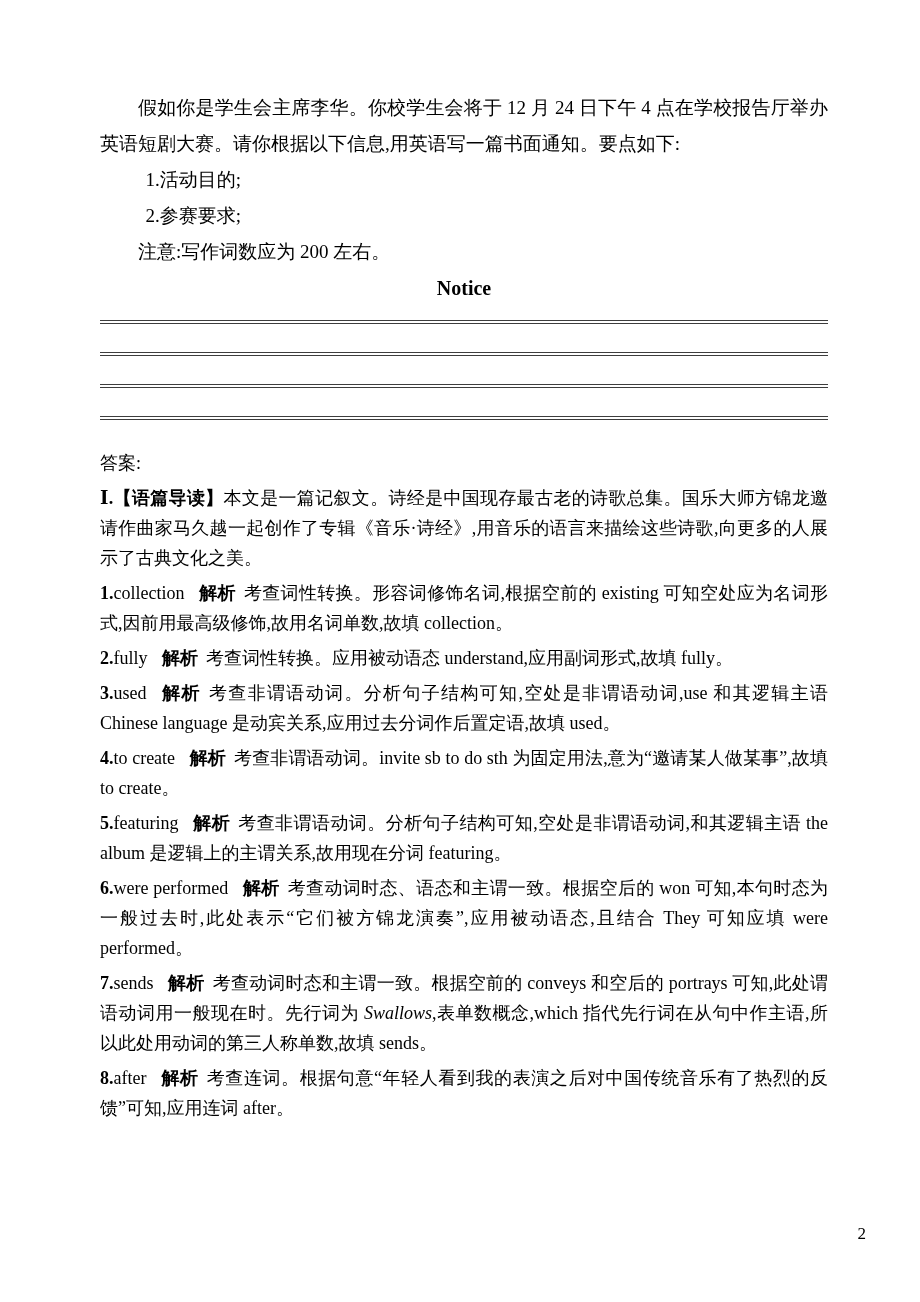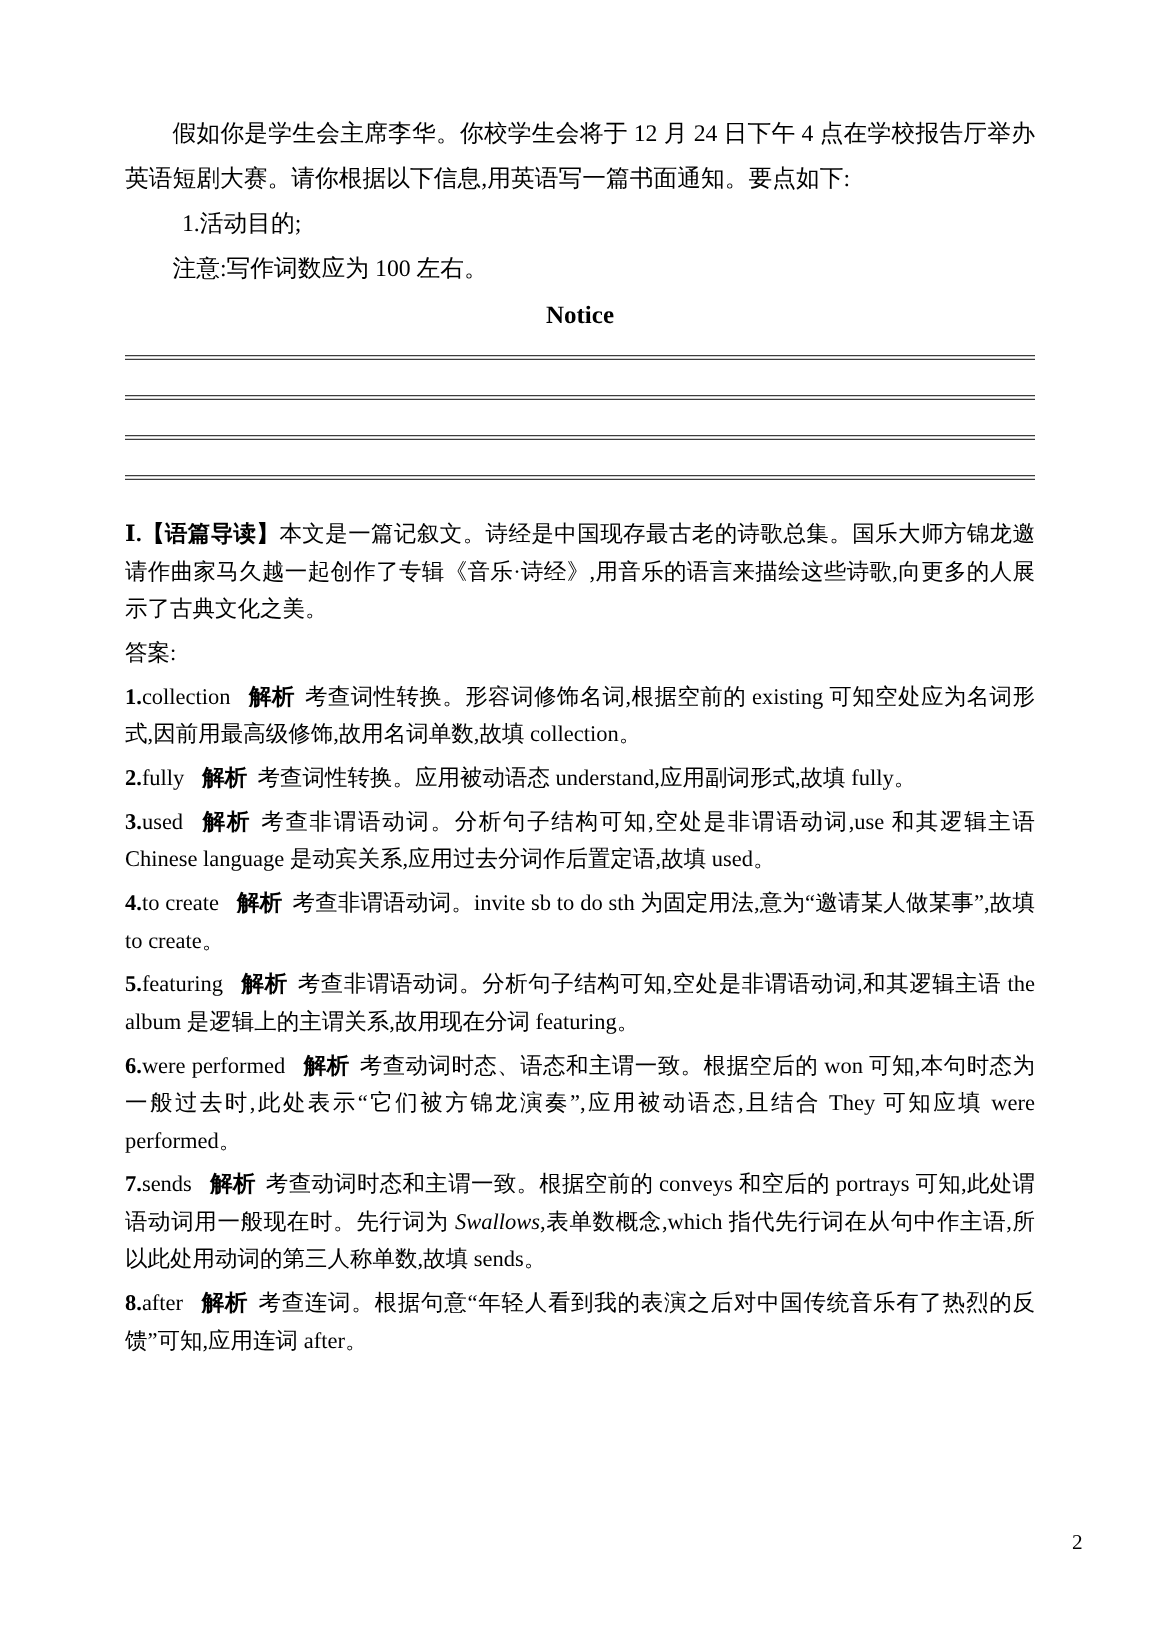--- a/index.html
+++ b/index.html
@@ -55,35 +55,36 @@
   }
 </style>
 </head>
 <body>
 
 <div class="content">
 
   <div class="top-section">
     <p class="indent">假如你是学生会主席李华。你校学生会将于 12 月 24 日下午 4 点在学校报告厅举办英语短剧大赛。请你根据以下信息,用英语写一篇书面通知。要点如下:</p>
     <p class="indent-lg">1.活动目的;</p>
-    <p class="indent">注意:写作词数应为 100 左右。</p>
+    <p class="indent-lg">2.参赛要求;</p>
+    <p class="indent">注意:写作词数应为 200 左右。</p>
     <div class="notice-title">Notice</div>
 
     <div class="write-lines">
       <div class="wline"></div>
       <div class="wline"></div>
       <div class="wline"></div>
       <div class="wline"></div>
     </div>
   </div>
 
   <div class="answers">
+    <p>答案:</p>
+
     <p><b class="num">Ⅰ.</b><b>【语篇导读】</b><span>本文是一篇记叙文。诗经是中国现存最古老的诗歌总集。国乐大师方锦龙邀请作曲家马久越一起创作了专辑《音乐·诗经》,用音乐的语言来描绘这些诗歌,向更多的人展示了古典文化之美。</span></p>
-
-    <p>答案:</p>
 
     <p><b class="num">1.</b><span>collection</span><b class="tagb">解析</b><span>考查词性转换。形容词修饰名词,根据空前的 existing 可知空处应为名词形式,因前用最高级修饰,故用名词单数,故填 collection。</span></p>
 
     <p><b class="num">2.</b><span>fully</span><b class="tagb">解析</b><span>考查词性转换。应用被动语态 understand,应用副词形式,故填 fully。</span></p>
 
     <p><b class="num">3.</b><span>used</span><b class="tagb">解析</b><span>考查非谓语动词。分析句子结构可知,空处是非谓语动词,use 和其逻辑主语 Chinese language 是动宾关系,应用过去分词作后置定语,故填 used。</span></p>
 
     <p><b class="num">4.</b><span>to create</span><b class="tagb">解析</b><span>考查非谓语动词。invite sb to do sth 为固定用法,意为“邀请某人做某事”,故填 to create。</span></p>
 
     <p><b class="num">5.</b><span>featuring</span><b class="tagb">解析</b><span>考查非谓语动词。分析句子结构可知,空处是非谓语动词,和其逻辑主语 the album 是逻辑上的主谓关系,故用现在分词 featuring。</span></p>

